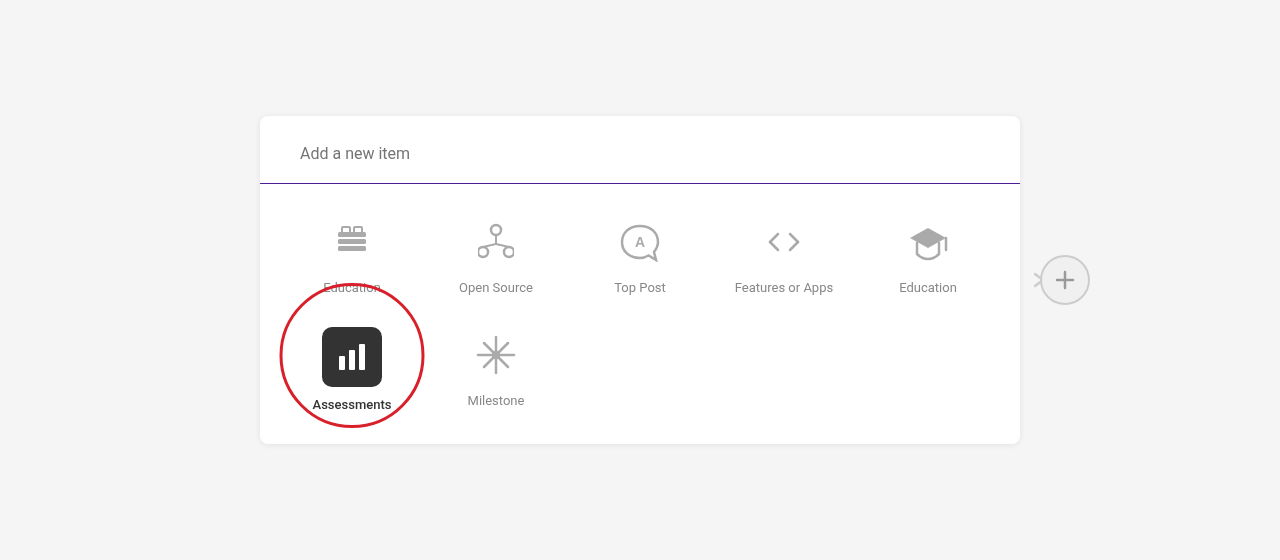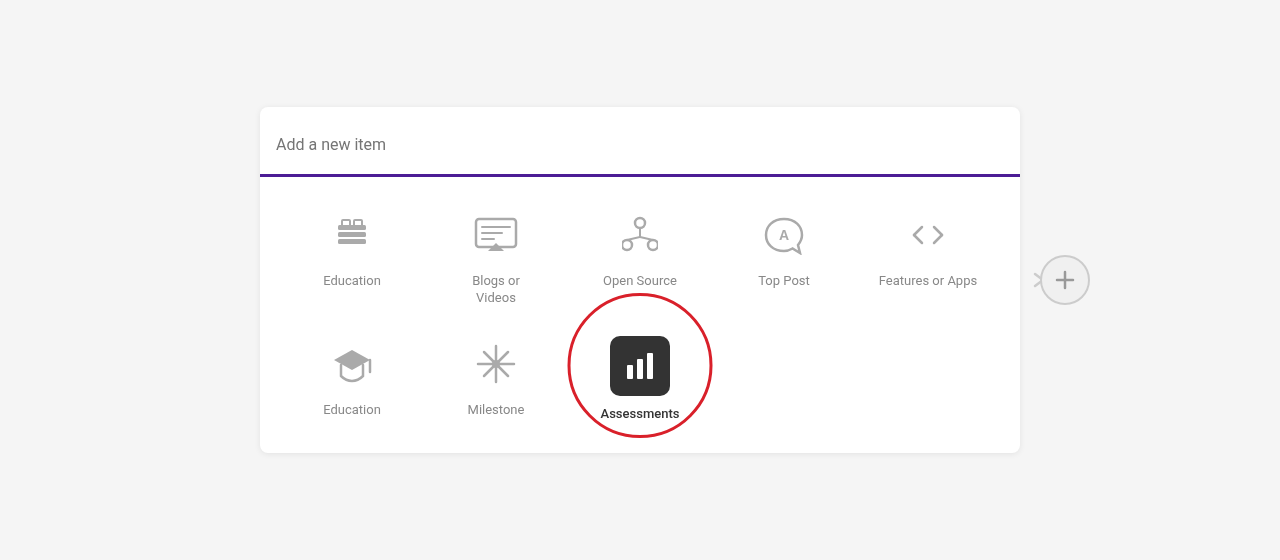--- a/index.html
+++ b/index.html
@@ -27,22 +27,22 @@
     .panel {
       background: #ffffff;
       border-radius: 8px;
       width: 760px;
       padding: 0;
       box-shadow: 0 1px 6px rgba(0,0,0,0.08);
       position: relative;
     }
 
     .input-row {
-      padding: 28px 28px 20px 16px;
-      border-bottom: 3px solid #4c1d95;
+      padding: 28px 28px 20px 40px;
+      border-bottom: 1px solid #4c1d95;
     }
 
     .input-field {
       width: 100%;
       border: none;
       outline: none;
       font-size: 16px;
       color: #999;
       background: transparent;
       font-family: inherit;
@@ -147,33 +147,20 @@
             <rect x="6" y="10" width="28" height="5" rx="1.5" fill="#aaa"></rect>
             <rect x="6" y="17" width="28" height="5" rx="1.5" fill="#aaa"></rect>
             <rect x="6" y="24" width="28" height="5" rx="1.5" fill="#aaa"></rect>
             <rect x="10" y="5" width="8" height="8" rx="1" stroke="#aaa" stroke-width="2" fill="none"></rect>
             <rect x="22" y="5" width="8" height="8" rx="1" stroke="#aaa" stroke-width="2" fill="none"></rect>
           </svg>
         </div>
         <span class="item-label">Education</span>
       </div>
 
-      <div class="grid-item">
-        <div class="icon-wrap">
-          <svg width="44" height="40" viewBox="0 0 44 40" fill="none">
-            <rect x="2" y="4" width="40" height="28" rx="3" stroke="#aaa" stroke-width="2.5" fill="none"></rect>
-            <path d="M14 36 L22 28 L30 36" fill="#aaa"></path>
-            <path d="M8 12 L36 12" stroke="#aaa" stroke-width="2" stroke-linecap="round"></path>
-            <path d="M8 18 L28 18" stroke="#aaa" stroke-width="2" stroke-linecap="round"></path>
-            <path d="M8 24 L20 24" stroke="#aaa" stroke-width="2" stroke-linecap="round"></path>
-          </svg>
-        </div>
-        <span class="item-label" style="white-space:pre-line;">Blogs or
-Videos</span>
-      </div>
 
       <div class="grid-item">
         <div class="icon-wrap">
           <svg width="36" height="40" viewBox="0 0 36 40" fill="none">
             <circle cx="18" cy="8" r="5" stroke="#aaa" stroke-width="2.5" fill="none"></circle>
             <circle cx="5" cy="30" r="5" stroke="#aaa" stroke-width="2.5" fill="none"></circle>
             <circle cx="31" cy="30" r="5" stroke="#aaa" stroke-width="2.5" fill="none"></circle>
             <path d="M18 13 L18 22 L5 25" stroke="#aaa" stroke-width="2" fill="none"></path>
             <path d="M18 22 L31 25" stroke="#aaa" stroke-width="2" fill="none"></path>
           </svg>
@@ -208,46 +195,46 @@
           <svg width="40" height="40" viewBox="0 0 40 40" fill="none">
             <path d="M20 6 L38 16 L20 26 L2 16 Z" fill="#aaa"></path>
             <path d="M9 21 L9 32 C9 32 14 37 20 37 C26 37 31 32 31 32 L31 21" stroke="#aaa" stroke-width="2.5" fill="none" stroke-linecap="round"></path>
             <line x1="38" y1="16" x2="38" y2="28" stroke="#aaa" stroke-width="2.5" stroke-linecap="round"></line>
           </svg>
         </div>
         <span class="item-label">Education</span>
       </div>
 
 
-      <div class="grid-item">
-        <div class="icon-wrap">
-          <svg width="40" height="40" viewBox="0 0 40 40" fill="none">
-            <line x1="20" y1="2" x2="20" y2="38" stroke="#aaa" stroke-width="2.5" stroke-linecap="round"></line>
-            <line x1="2" y1="20" x2="38" y2="20" stroke="#aaa" stroke-width="2.5" stroke-linecap="round"></line>
-            <line x1="8" y1="8" x2="32" y2="32" stroke="#aaa" stroke-width="2.5" stroke-linecap="round"></line>
-            <line x1="32" y1="8" x2="8" y2="32" stroke="#aaa" stroke-width="2.5" stroke-linecap="round"></line>
-            <circle cx="20" cy="20" r="4" fill="#aaa"></circle>
-          </svg>
-        </div>
-        <span class="item-label">Milestone</span>
-      </div>
-
       <div class="grid-item assessments-item" style="position:relative;">
 
         <div style="position:absolute; width:145px; height:145px; border-radius:50%; border:3px solid #d9202a; top:50%; left:50%; transform:translate(-50%,-60%); pointer-events:none; z-index:2;"></div>
         <div class="icon-wrap" style="z-index:3; position:relative;">
           <svg width="34" height="34" viewBox="0 0 34 34" fill="none">
             <rect x="4" y="16" width="6" height="14" rx="1" fill="white"></rect>
             <rect x="14" y="10" width="6" height="20" rx="1" fill="white"></rect>
             <rect x="24" y="4" width="6" height="26" rx="1" fill="white"></rect>
           </svg>
         </div>
         <span class="item-label" style="z-index:3; position:relative;">Assessments</span>
       </div>
 
+      <div class="grid-item">
+        <div class="icon-wrap">
+          <svg width="40" height="40" viewBox="0 0 40 40" fill="none">
+            <line x1="20" y1="2" x2="20" y2="38" stroke="#aaa" stroke-width="2.5" stroke-linecap="round"></line>
+            <line x1="2" y1="20" x2="38" y2="20" stroke="#aaa" stroke-width="2.5" stroke-linecap="round"></line>
+            <line x1="8" y1="8" x2="32" y2="32" stroke="#aaa" stroke-width="2.5" stroke-linecap="round"></line>
+            <line x1="32" y1="8" x2="8" y2="32" stroke="#aaa" stroke-width="2.5" stroke-linecap="round"></line>
+            <circle cx="20" cy="20" r="4" fill="#aaa"></circle>
+          </svg>
+        </div>
+        <span class="item-label">Milestone</span>
+      </div>
+
       <div class="grid-item"></div>
 
     </div>
 
     <div class="arrow-right">
       <svg width="18" height="18" viewBox="0 0 18 18" fill="none">
         <path d="M5 3 L13 9 L5 15" stroke="#ccc" stroke-width="2.5" stroke-linecap="round" stroke-linejoin="round"></path>
       </svg>
     </div>
 

